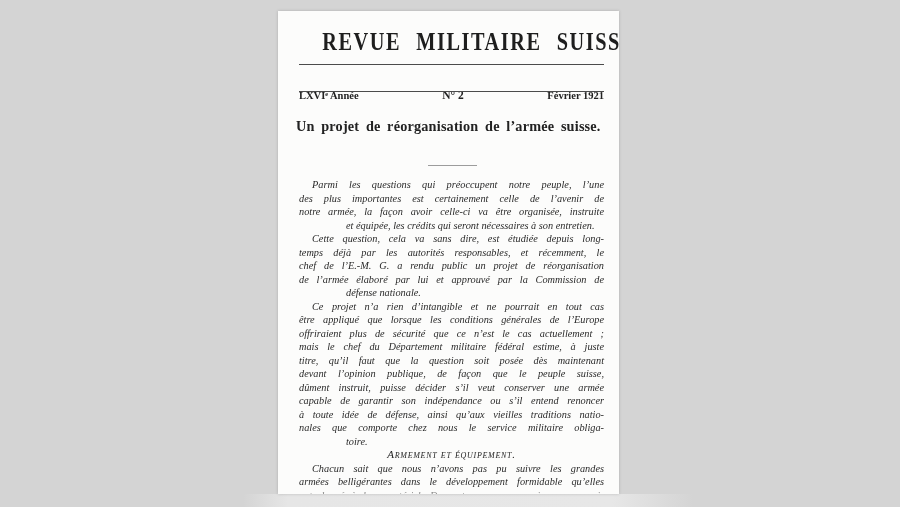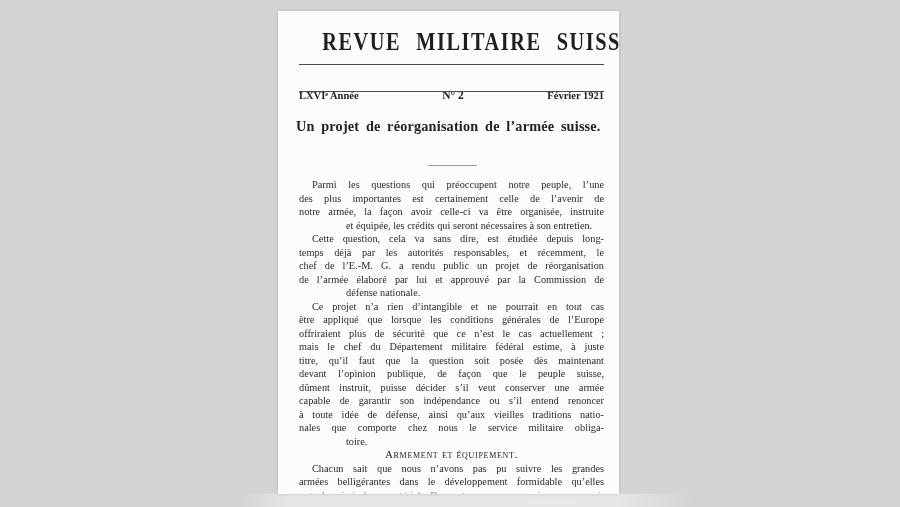--- a/index.html
+++ b/index.html
@@ -59,21 +59,21 @@
     letter-spacing: 0.2px; word-spacing: 3px;
     color: #222;
   }
   .title-divider {
     position: absolute; top: 154px; left: 150px; width: 49px; height: 1px;
     background: #9c9c9c;
   }
 
   .article-body {
     position: absolute; top: 167px; left: 21px; width: 305px;
-    font-size: 10.3px; line-height: 13.5px; color: #2a2a2a;
+    font-size: 10.3px; line-height: 13.5px; color: #2a2a2a; font-style: italic;
   }
   .para { margin: 0; }
   .line {
     text-align: justify; text-align-last: justify;
     height: 13.5px; overflow: visible; white-space: nowrap;
   }
   .line.first { text-indent: 13px; }
   .line.last  { text-align-last: left; margin-left: 47px; }
   .para.clipped .line:last-child { opacity: 0.55; }
 

